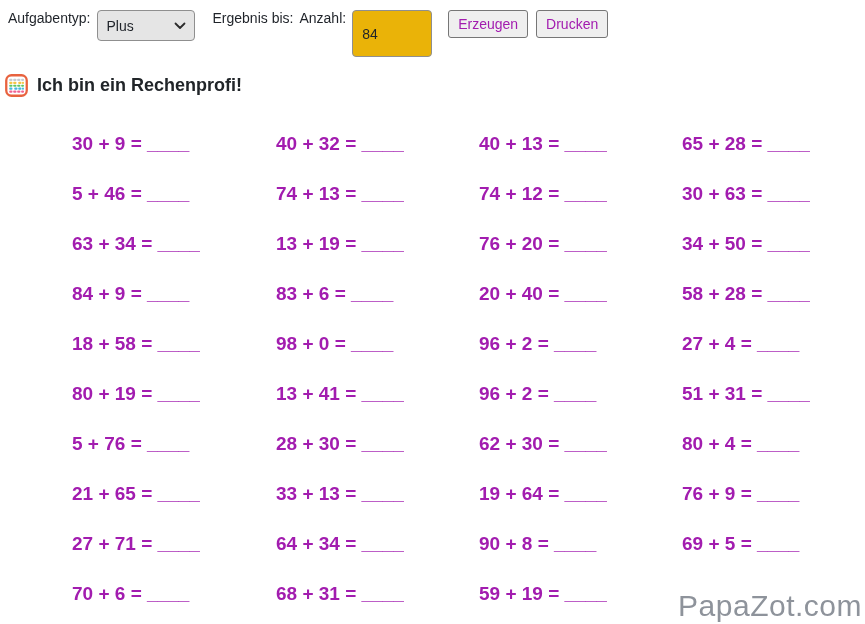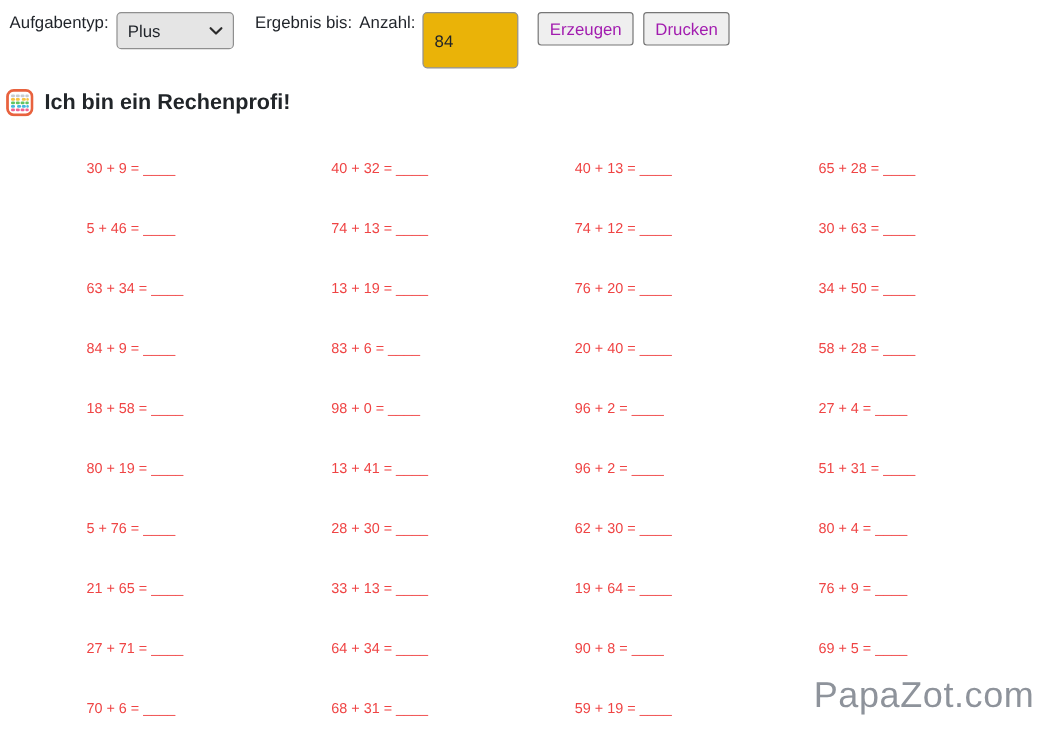--- a/index.html
+++ b/index.html
@@ -31,24 +31,24 @@
   
   .header { display:flex; align-items:center; gap:9px; margin:17px 0 0 5px; }
   .icon-box { line-height:0; }
   .title { font-size:18px; font-weight:700; color:#212529; }
   
   .grid {
     position:relative; z-index:1;
     margin:36px 0 0 72px;
     display:grid; grid-template-columns:204px 203px 203px 203px; grid-auto-rows:50px;
   }
-  .cell { font-size:12px; color:#ef4444; white-space:nowrap; }
+  .cell { font-size:19px; color:#a21caf; white-space:nowrap;font-weight:bold; }
   
   .watermark {
-    position:absolute; z-index:0; top:563px; right:3px;
+    position:absolute; z-index:0; top:589px; right:3px;
     font-size:30px; color:#8e939b; letter-spacing:0.5px;
   }
 </style>
 </head>
 <body>
 
 <div class="watermark">PapaZot.com</div>
 
 <div class="toolbar">
   <span class="tb-label">Aufgabentyp:</span>

